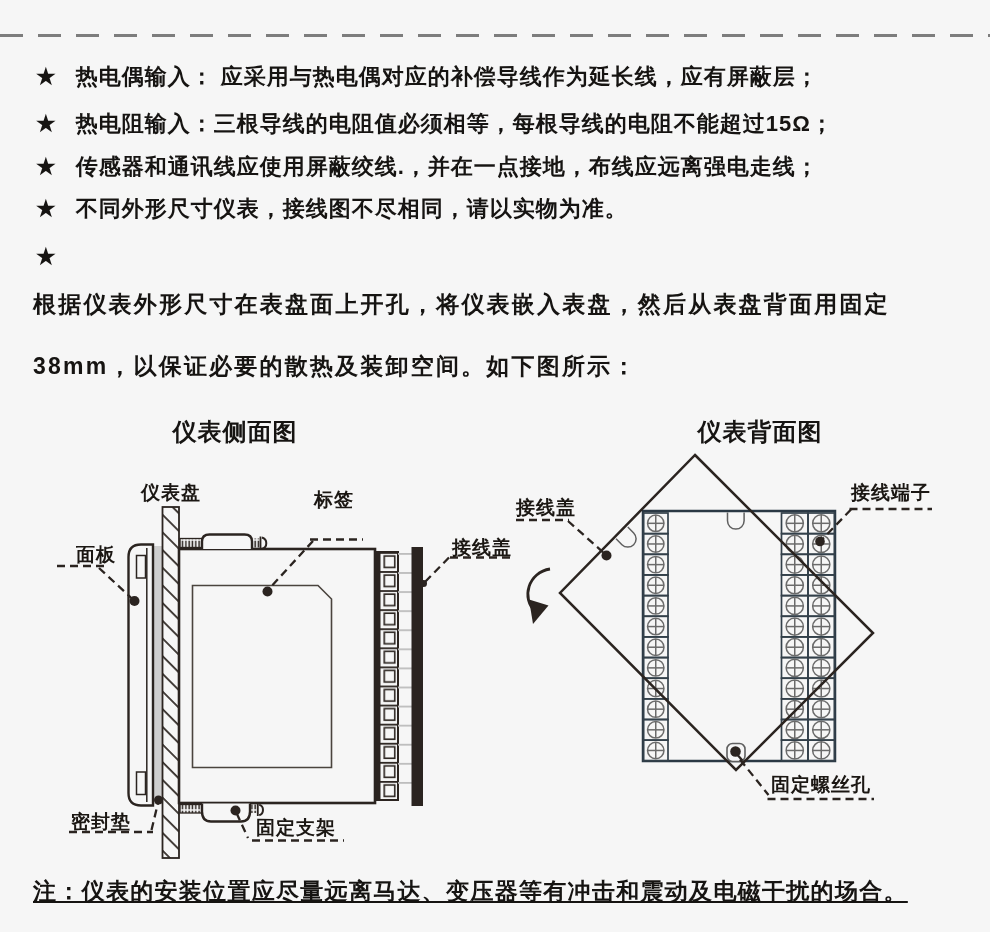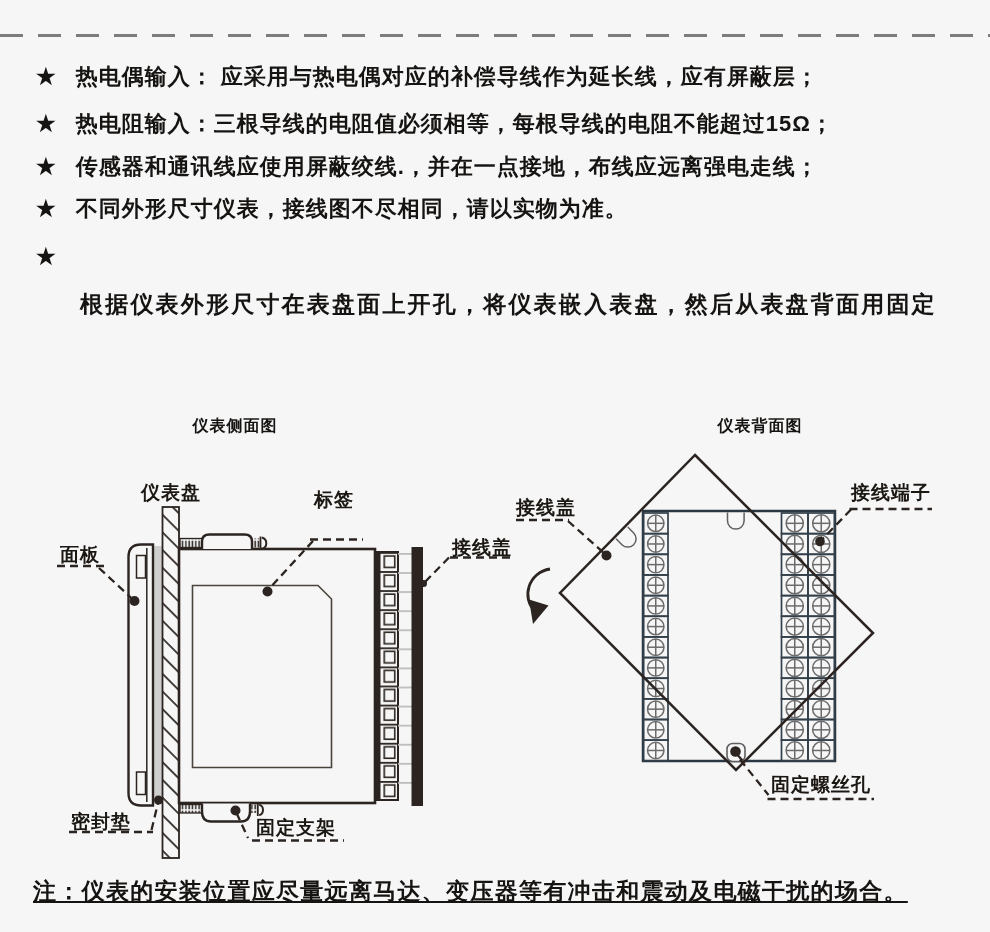--- a/index.html
+++ b/index.html
@@ -5,23 +5,23 @@
   html,body{margin:0;padding:0;}
   body{background:#f6f6f6;font-family:"Liberation Sans",sans-serif;}
   #page{position:relative;width:990px;height:932px;background:#f6f6f6;overflow:hidden;color:#161412;}
   .divider{position:absolute;left:0;top:34px;width:990px;height:3px;
     background:repeating-linear-gradient(90deg,#7d7d7d 0 23px,rgba(0,0,0,0) 23px 38px);}
   .bullet-row{position:absolute;left:36px;display:flex;align-items:flex-start;
     font-size:22px;font-weight:700;letter-spacing:1px;line-height:27px;white-space:nowrap;}
   .bullet-row .star{margin-right:20px;font-size:22px;letter-spacing:0;}
   .para-line{position:absolute;left:33px;font-size:23px;font-weight:700;letter-spacing:2.2px;
     line-height:28px;white-space:nowrap;}
-  .para-indent{margin-left:47px;}
+  .para-indent{}
   .fig-title{position:absolute;top:416px;transform:translateX(-50%);
-    font-family:"Liberation Serif",serif;font-size:16px;font-weight:700;letter-spacing:1px;white-space:nowrap;}
+    font-family:"Liberation Serif",serif;font-size:24px;font-weight:700;letter-spacing:1px;white-space:nowrap;}
   .dlabel{position:absolute;font-size:19px;font-weight:700;letter-spacing:1px;white-space:nowrap;color:#1b1713;}
   .note-line{position:absolute;left:33px;top:876px;font-size:23px;font-weight:700;letter-spacing:1.3px;white-space:nowrap;text-decoration:underline;}
   svg.canvas{position:absolute;left:0;top:0;}
 </style>
 </head>
 <body>
 
 <div id="page">
 
   <div class="divider"></div>
@@ -40,20 +40,21 @@
   </div>
   <div class="bullet-row" style="top:195px">
     <span class="star">★</span>
     <span>不同外形尺寸仪表，接线图不尽相同，请以实物为准。</span>
   </div>
   <div class="bullet-row" style="top:243px">
     <span class="star">★</span>
   </div>
 
   <div class="para-line para-indent" style="top:290px">根据仪表外形尺寸在表盘面上开孔，将仪表嵌入表盘，然后从表盘背面用固定</div>
+  <div class="para-line" style="top:352px">38mm，以保证必要的散热及装卸空间。如下图所示：</div>
 
   <div class="fig-title" style="left:235px">仪表侧面图</div>
   <div class="fig-title" style="left:760px">仪表背面图</div>
 
   <svg class="canvas" width="990" height="932" viewBox="0 0 990 932">
     <defs>
       <pattern id="hatch" patternUnits="userSpaceOnUse" width="12.5" height="12.5" patternTransform="rotate(-45)">
         <line x1="1" y1="-2" x2="1" y2="14.5" stroke="#2b2420" stroke-width="1.7"></line>
       </pattern>
       <pattern id="tpat" patternUnits="userSpaceOnUse" x="375.5" y="552" width="22.5" height="19.08">
@@ -202,21 +203,21 @@
       <g fill="#2b2420">
         <circle cx="606.5" cy="555.5" r="5"></circle>
         <circle cx="820" cy="541.5" r="4.8"></circle>
       </g>
     </g>
   </svg>
 
   <div class="dlabel" style="left:141px;top:480px">仪表盘</div>
   <div class="dlabel" style="left:314px;top:487px">标签</div>
   <div class="dlabel" style="left:452px;top:535px">接线盖</div>
-  <div class="dlabel" style="left:60px;top:542px">面板</div>
+  <div class="dlabel" style="left:76px;top:542px">面板</div>
   <div class="dlabel" style="left:71px;top:809px">密封垫</div>
   <div class="dlabel" style="left:256px;top:815px">固定支架</div>
   <div class="dlabel" style="left:516px;top:495px">接线盖</div>
   <div class="dlabel" style="left:851px;top:480px">接线端子</div>
   <div class="dlabel" style="left:771px;top:772px">固定螺丝孔</div>
 
   <div class="note-line">注：仪表的安装位置应尽量远离马达、变压器等有冲击和震动及电磁干扰的场合。</div>
 
 </div>
 

